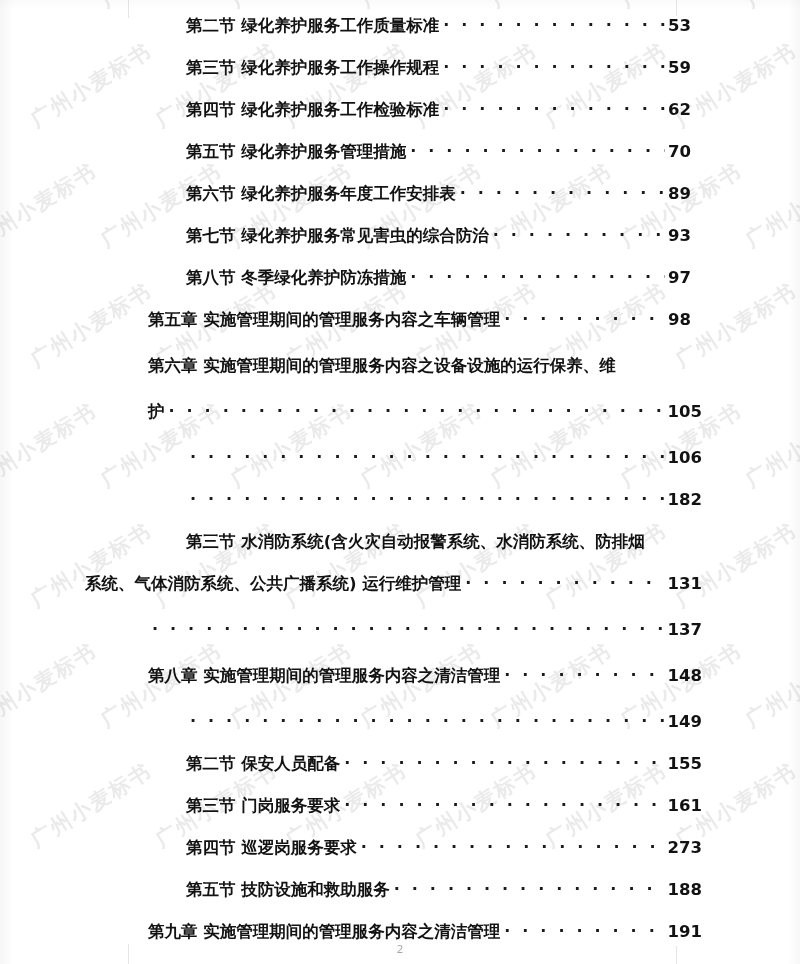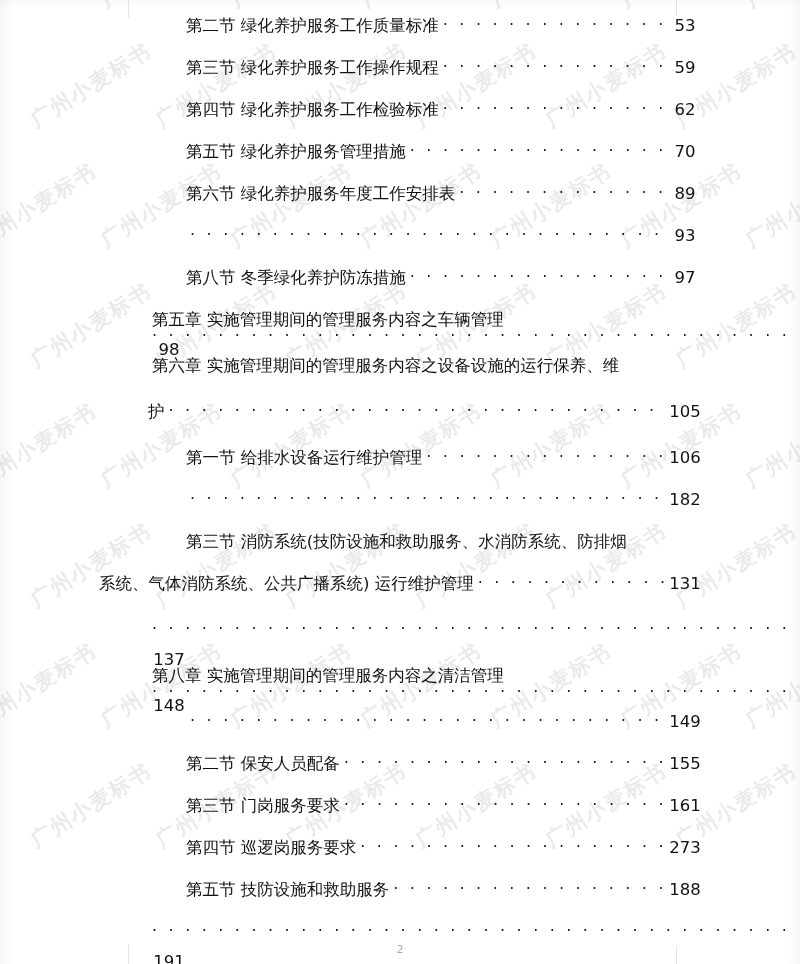--- a/index.html
+++ b/index.html
@@ -59,73 +59,71 @@
     top: 0;
     width: 800px;
     z-index: 3;
     padding: 18px 0 0 0;
     box-sizing: border-box;
   }
 
   .toc-row {
     display: flex;
     align-items: baseline;
-    font-weight: 400;
+    font-weight: 700;
     color: #121212;
     font-family: "DejaVu Sans", sans-serif;
     line-height: 1.0;
     margin: 0;
     padding: 0;
   }
 
   
   .lvl1 {
     font-size: 16.5px;
     padding-left: 148px;
     padding-right: 98px;
     height: 46px;
-    flex-direction: column;
   }
   
   .lvl2 {
     font-size: 16.5px;
     padding-left: 186px;
     padding-right: 98px;
     height: 42px;
   }
   
   .cont {
     font-size: 16.5px;
     padding-left: 148px;
     padding-right: 98px;
     height: 46px;
   }
   .cont-indent2 {
     padding-left: 85px;
-    margin-left: 14px;
   }
 
   .toc-title {
     white-space: nowrap;
     flex: 0 0 auto;
   }
   .toc-dots {
     flex: 1 1 auto;
     overflow: hidden;
     white-space: nowrap;
     font-size: 16px;
     letter-spacing: 3.2px;
     color: #1a1a1a;
     margin: 0 3px 0 4px;
     transform: translateY(-1px);
   }
   .toc-page {
     flex: 0 0 auto;
     min-width: 34px;
-    text-align: center;
+    text-align: left;
     font-size: 16.5px;
   }
   .no-dots .toc-dots { visibility: hidden; }
 
   
   #folio {
     position: absolute;
     bottom: 8px;
     left: 0;
     width: 800px;
@@ -223,20 +221,21 @@
       <span class="toc-title">第五节 绿化养护服务管理措施</span>
       <span class="toc-dots">· · · · · · · · · · · · · · · · · · · · · · · · · · · · · · · · · · · · · · · · · · · · · · · · · · · · · · · · · ·</span>
       <span class="toc-page">70</span>
     </div>
     <div class="toc-row lvl2">
       <span class="toc-title">第六节 绿化养护服务年度工作安排表</span>
       <span class="toc-dots">· · · · · · · · · · · · · · · · · · · · · · · · · · · · · · · · · · · · · · · · · · · · · · · · · · · · · · · · · ·</span>
       <span class="toc-page">89</span>
     </div>
     <div class="toc-row lvl2">
+      <span class="toc-title">第七节 绿化养护服务常见害虫的综合防治</span>
       <span class="toc-dots">· · · · · · · · · · · · · · · · · · · · · · · · · · · · · · · · · · · · · · · · · · · · · · · · · · · · · · · · · ·</span>
       <span class="toc-page">93</span>
     </div>
     <div class="toc-row lvl2">
       <span class="toc-title">第八节 冬季绿化养护防冻措施</span>
       <span class="toc-dots">· · · · · · · · · · · · · · · · · · · · · · · · · · · · · · · · · · · · · · · · · · · · · · · · · · · · · · · · · ·</span>
       <span class="toc-page">97</span>
     </div>
     <div class="toc-row lvl1">
       <span class="toc-title">第五章 实施管理期间的管理服务内容之车辆管理</span>
@@ -247,30 +246,29 @@
       <span class="toc-title">第六章 实施管理期间的管理服务内容之设备设施的运行保养、维</span>
       <span class="toc-dots">· · · · · · · · · · · · · · · · · · · · · · · · · · · · · · · · · · · · · · · · · · · · · · · · · · · · · · · · · ·</span>
       <span class="toc-page"></span>
     </div>
     <div class="toc-row cont">
       <span class="toc-title">护</span>
       <span class="toc-dots">· · · · · · · · · · · · · · · · · · · · · · · · · · · · · · · · · · · · · · · · · · · · · · · · · · · · · · · · · ·</span>
       <span class="toc-page">105</span>
     </div>
     <div class="toc-row lvl2">
-      <span class="toc-title">第一节 给排水设备运行维护管理</span>
       <span class="toc-dots">· · · · · · · · · · · · · · · · · · · · · · · · · · · · · · · · · · · · · · · · · · · · · · · · · · · · · · · · · ·</span>
       <span class="toc-page">106</span>
     </div>
     <div class="toc-row lvl2">
       <span class="toc-dots">· · · · · · · · · · · · · · · · · · · · · · · · · · · · · · · · · · · · · · · · · · · · · · · · · · · · · · · · · ·</span>
       <span class="toc-page">182</span>
     </div>
     <div class="toc-row lvl2 no-dots">
-      <span class="toc-title">第三节 消防系统(技防设施和救助服务、水消防系统、防排烟</span>
+      <span class="toc-title">第三节 水消防系统(含火灾自动报警系统、水消防系统、防排烟</span>
       <span class="toc-dots">· · · · · · · · · · · · · · · · · · · · · · · · · · · · · · · · · · · · · · · · · · · · · · · · · · · · · · · · · ·</span>
       <span class="toc-page"></span>
     </div>
     <div class="toc-row cont cont-indent2">
       <span class="toc-title">系统、气体消防系统、公共广播系统) 运行维护管理</span>
       <span class="toc-dots">· · · · · · · · · · · · · · · · · · · · · · · · · · · · · · · · · · · · · · · · · · · · · · · · · · · · · · · · · ·</span>
       <span class="toc-page">131</span>
     </div>
     <div class="toc-row lvl1">
       <span class="toc-dots">· · · · · · · · · · · · · · · · · · · · · · · · · · · · · · · · · · · · · · · · · · · · · · · · · · · · · · · · · ·</span>
@@ -299,18 +297,19 @@
       <span class="toc-title">第四节 巡逻岗服务要求</span>
       <span class="toc-dots">· · · · · · · · · · · · · · · · · · · · · · · · · · · · · · · · · · · · · · · · · · · · · · · · · · · · · · · · · ·</span>
       <span class="toc-page">273</span>
     </div>
     <div class="toc-row lvl2">
       <span class="toc-title">第五节 技防设施和救助服务</span>
       <span class="toc-dots">· · · · · · · · · · · · · · · · · · · · · · · · · · · · · · · · · · · · · · · · · · · · · · · · · · · · · · · · · ·</span>
       <span class="toc-page">188</span>
     </div>
     <div class="toc-row lvl1">
+      <span class="toc-title">第九章 实施管理期间的管理服务内容之清洁管理</span>
       <span class="toc-dots">· · · · · · · · · · · · · · · · · · · · · · · · · · · · · · · · · · · · · · · · · · · · · · · · · · · · · · · · · ·</span>
       <span class="toc-page">191</span>
     </div>
   </div>
 
 <div id="folio">2</div>
 
 </body></html>

